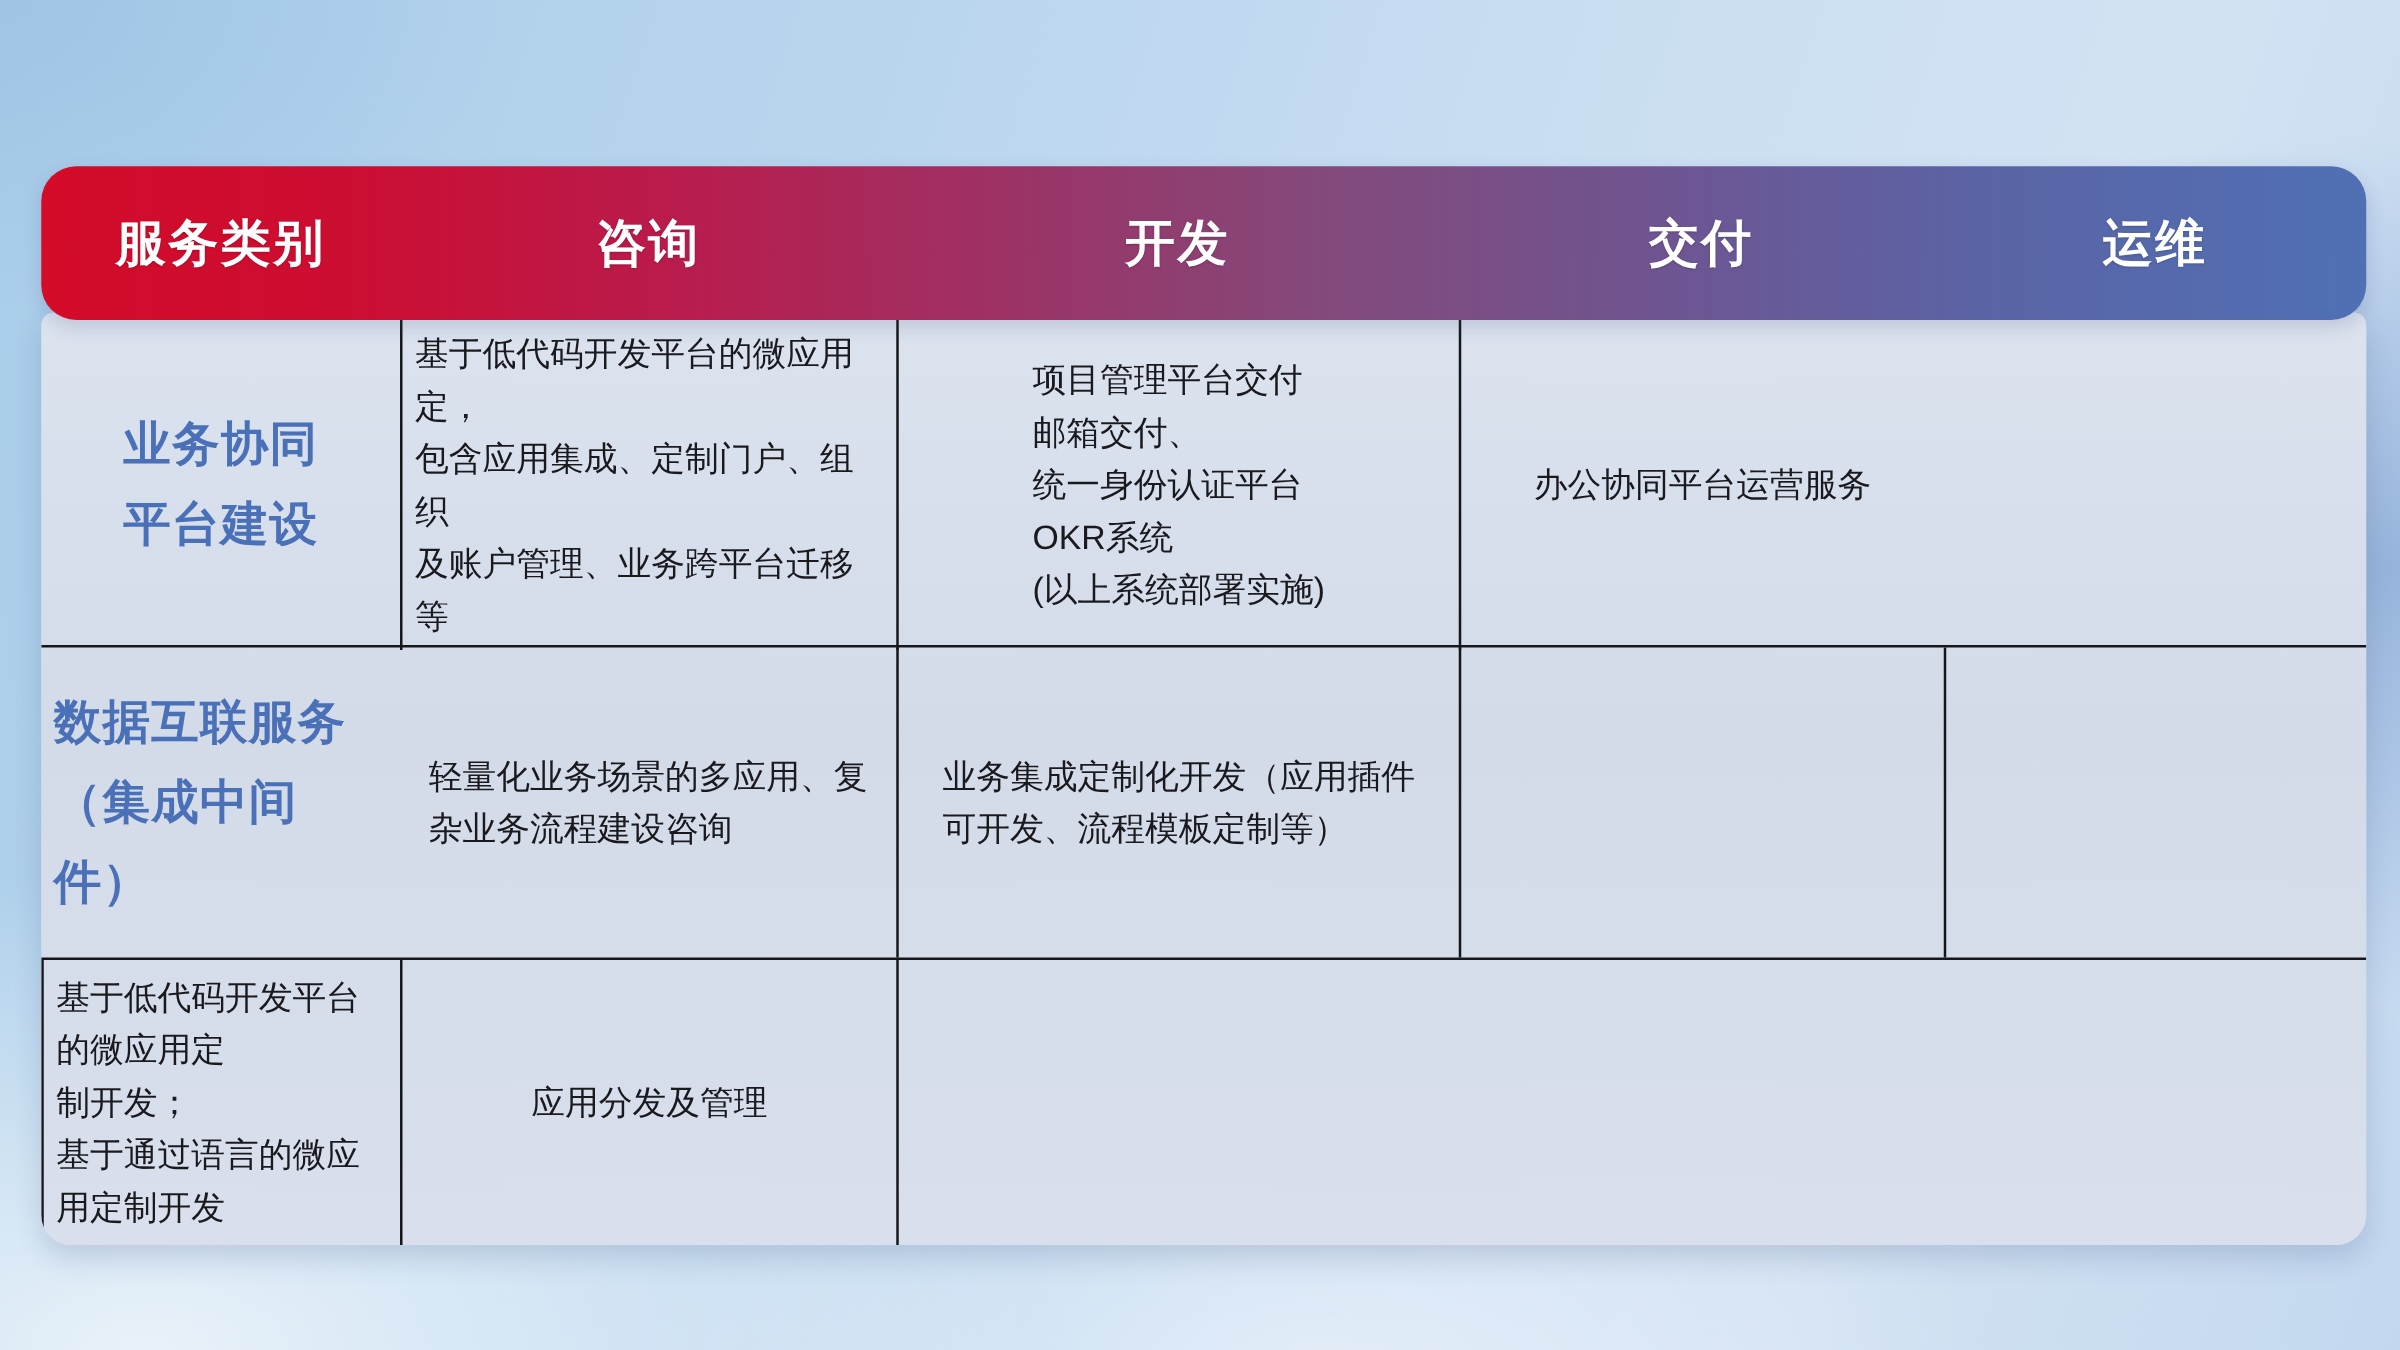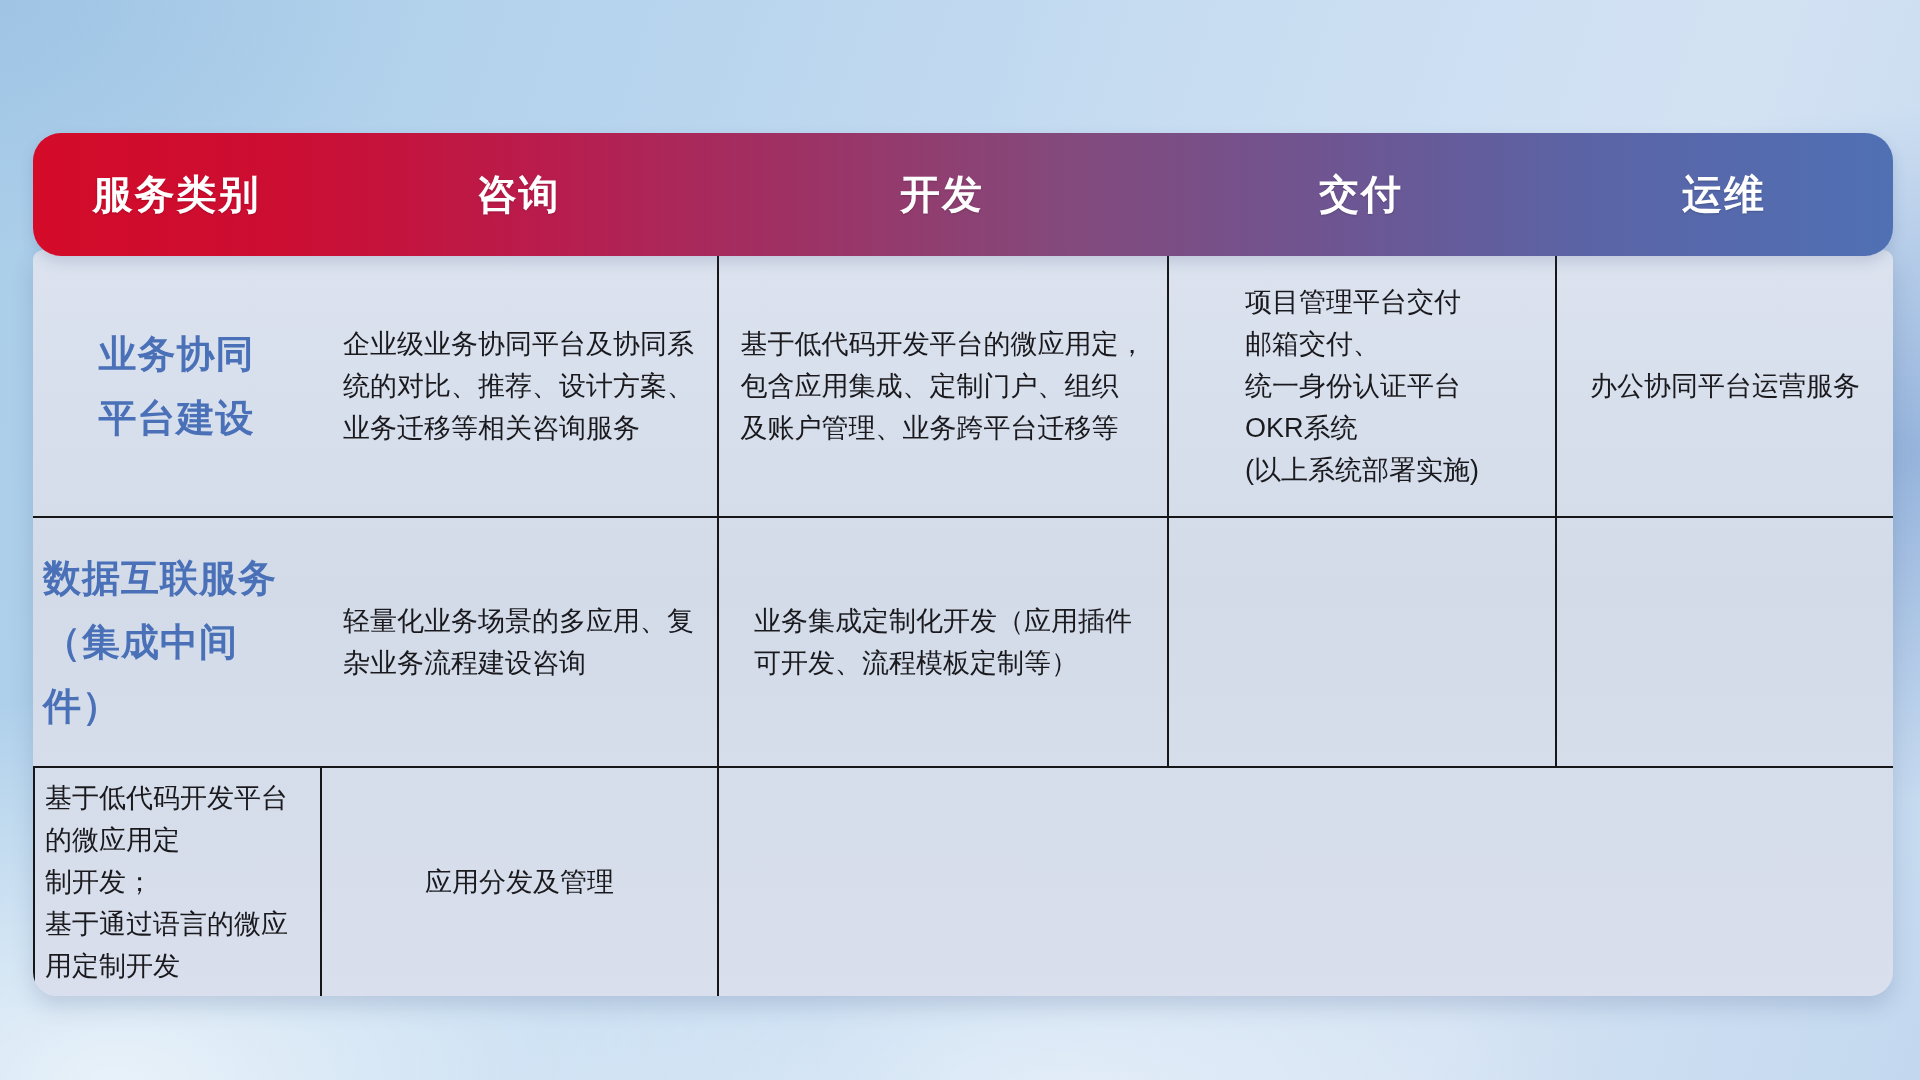--- a/index.html
+++ b/index.html
@@ -67,23 +67,20 @@
     <div class="th">开发</div>
     <div class="th">交付</div>
     <div class="th">运维</div>
   </div>
 
   <div class="tbody">
 
     <div class="tr r1">
       <div class="td category v1">业务协同
 平台建设</div>
-      <div class="td v2">企业级业务协同平台及协同系
-统的对比、推荐、设计方案、
-业务迁移等相关咨询服务</div>
       <div class="td v3">基于低代码开发平台的微应用定，
 包含应用集成、定制门户、组织
 及账户管理、业务跨平台迁移等</div>
       <div class="td v4">项目管理平台交付
 邮箱交付、
 统一身份认证平台
 OKR系统
 (以上系统部署实施)</div>
       <div class="td v5">办公协同平台运营服务</div>
     </div>

